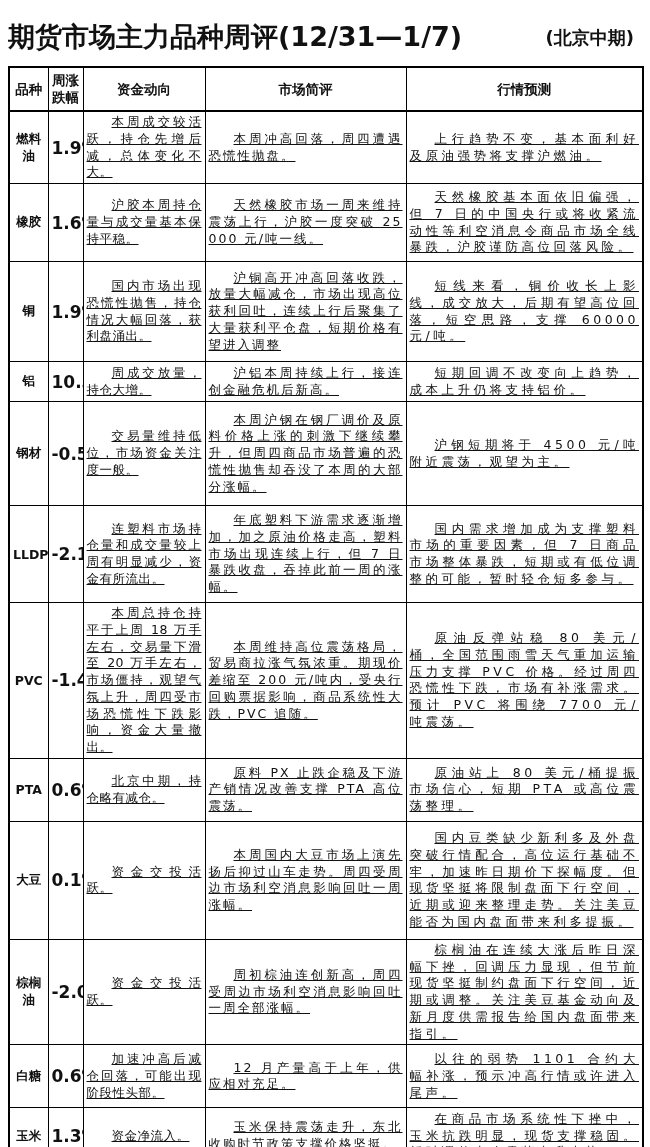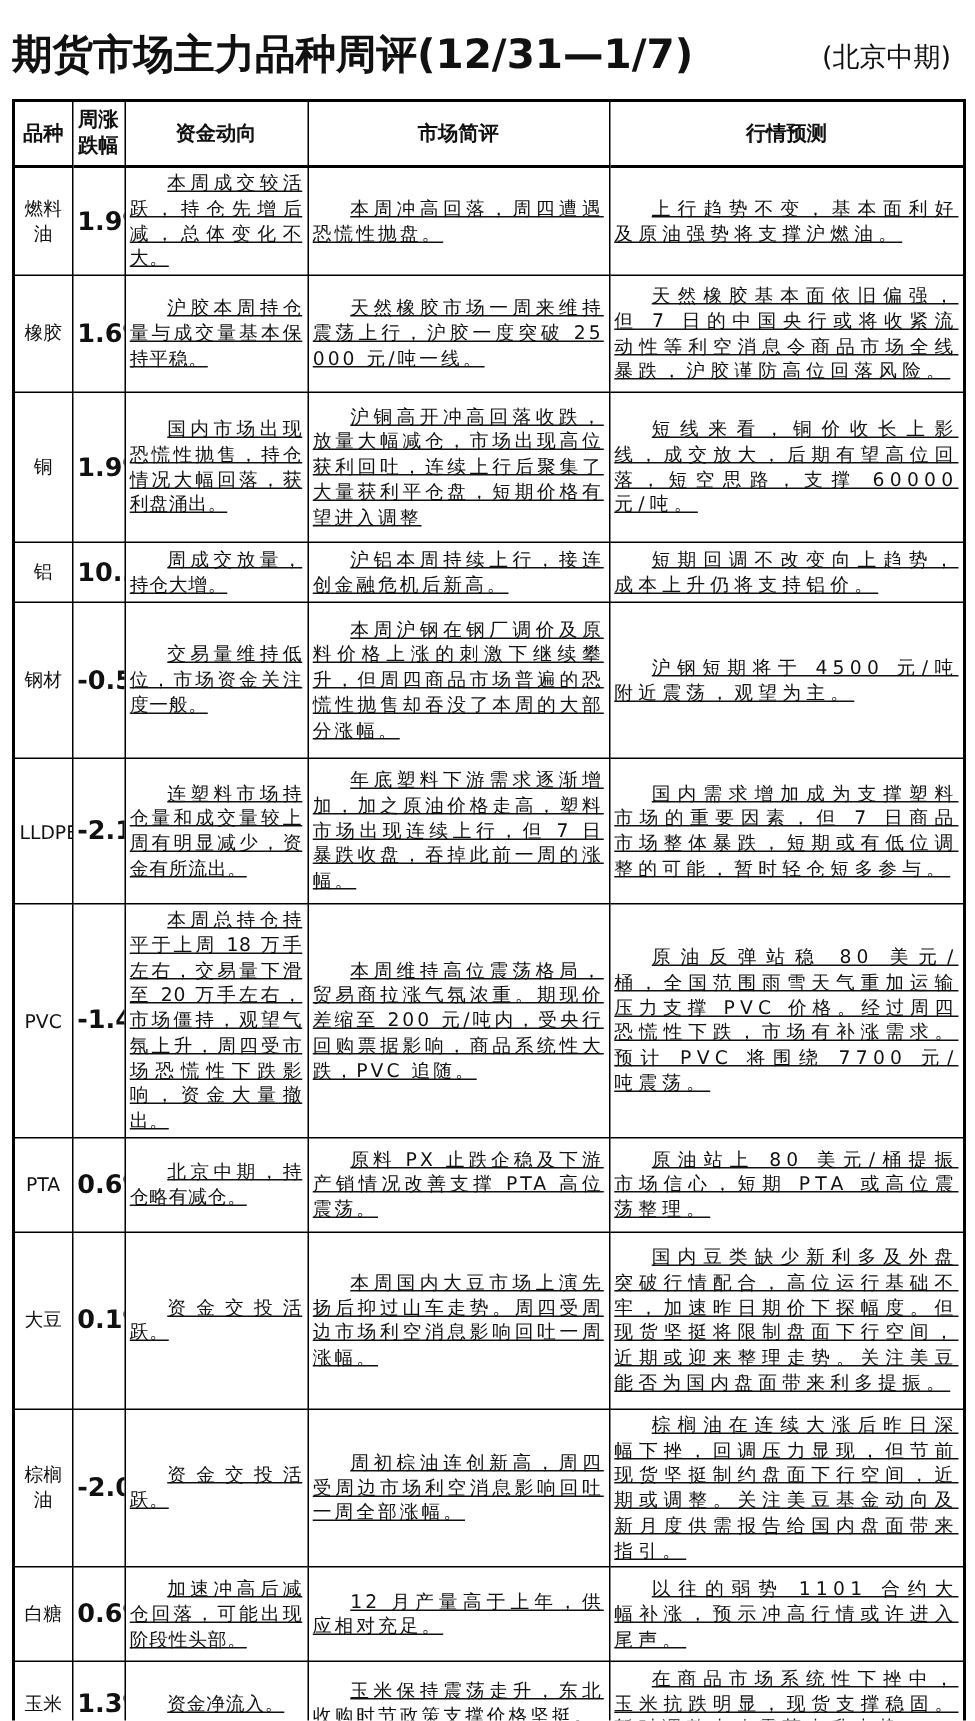--- a/index.html
+++ b/index.html
@@ -21,21 +21,21 @@
   }
   .main-title{
     font-size:27px;
     font-weight:bold;
     letter-spacing:0px;
     line-height:1.1;
     white-space:nowrap;
   }
   .source-label{
     font-size:18px;
-    font-weight:normal;
+    font-weight:bold;
     white-space:nowrap;
     padding-bottom:2px;
   }
   table.report{
     border-collapse:collapse;
     table-layout:fixed;
     margin:14px 0 0 8px;
     width:634px;
     border:2px solid #000;
   }
@@ -51,21 +51,21 @@
     font-weight:bold;
     text-align:center;
     height:44px;
     line-height:1.25;
     word-break:break-all;
     border-bottom:2px solid #000;
   }
   td.c-variety{
     text-align:center;
     font-size:12.5px;
-    font-weight:normal;
+    font-weight:bold;
     letter-spacing:0;
     padding:2px 0;
   }
   td.c-change{
     text-align:right;
     font-size:17px;
     font-weight:bold;
     padding:2px 0;
   }
   td.c-text{

